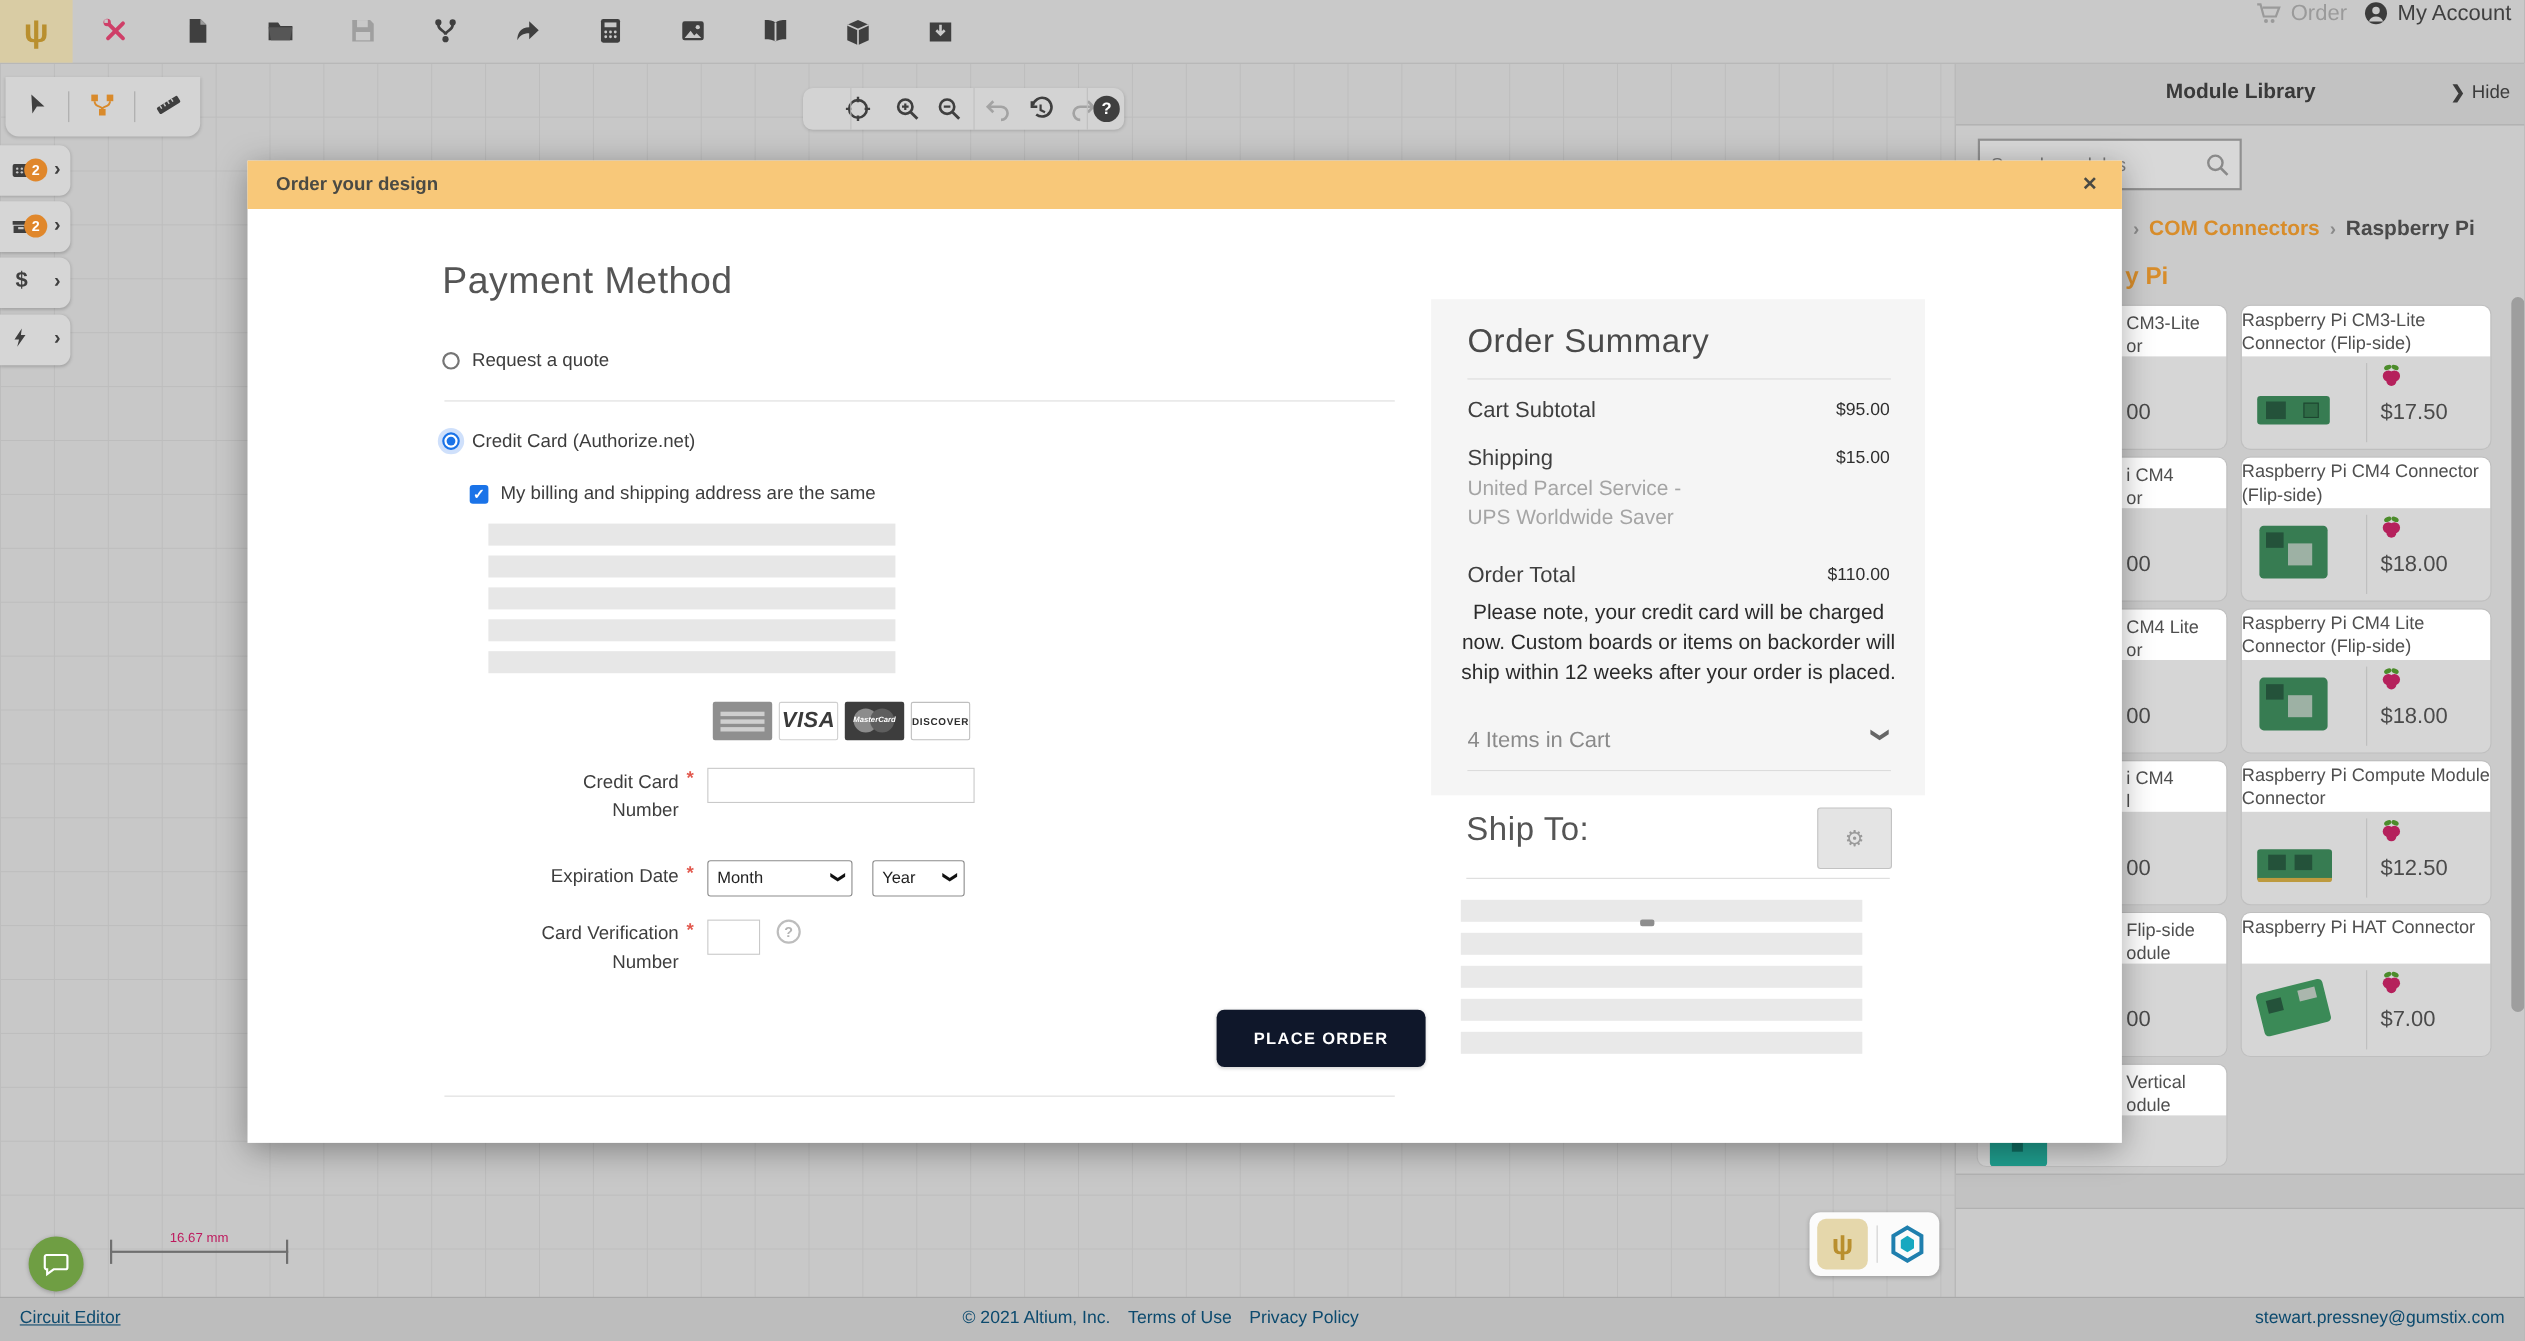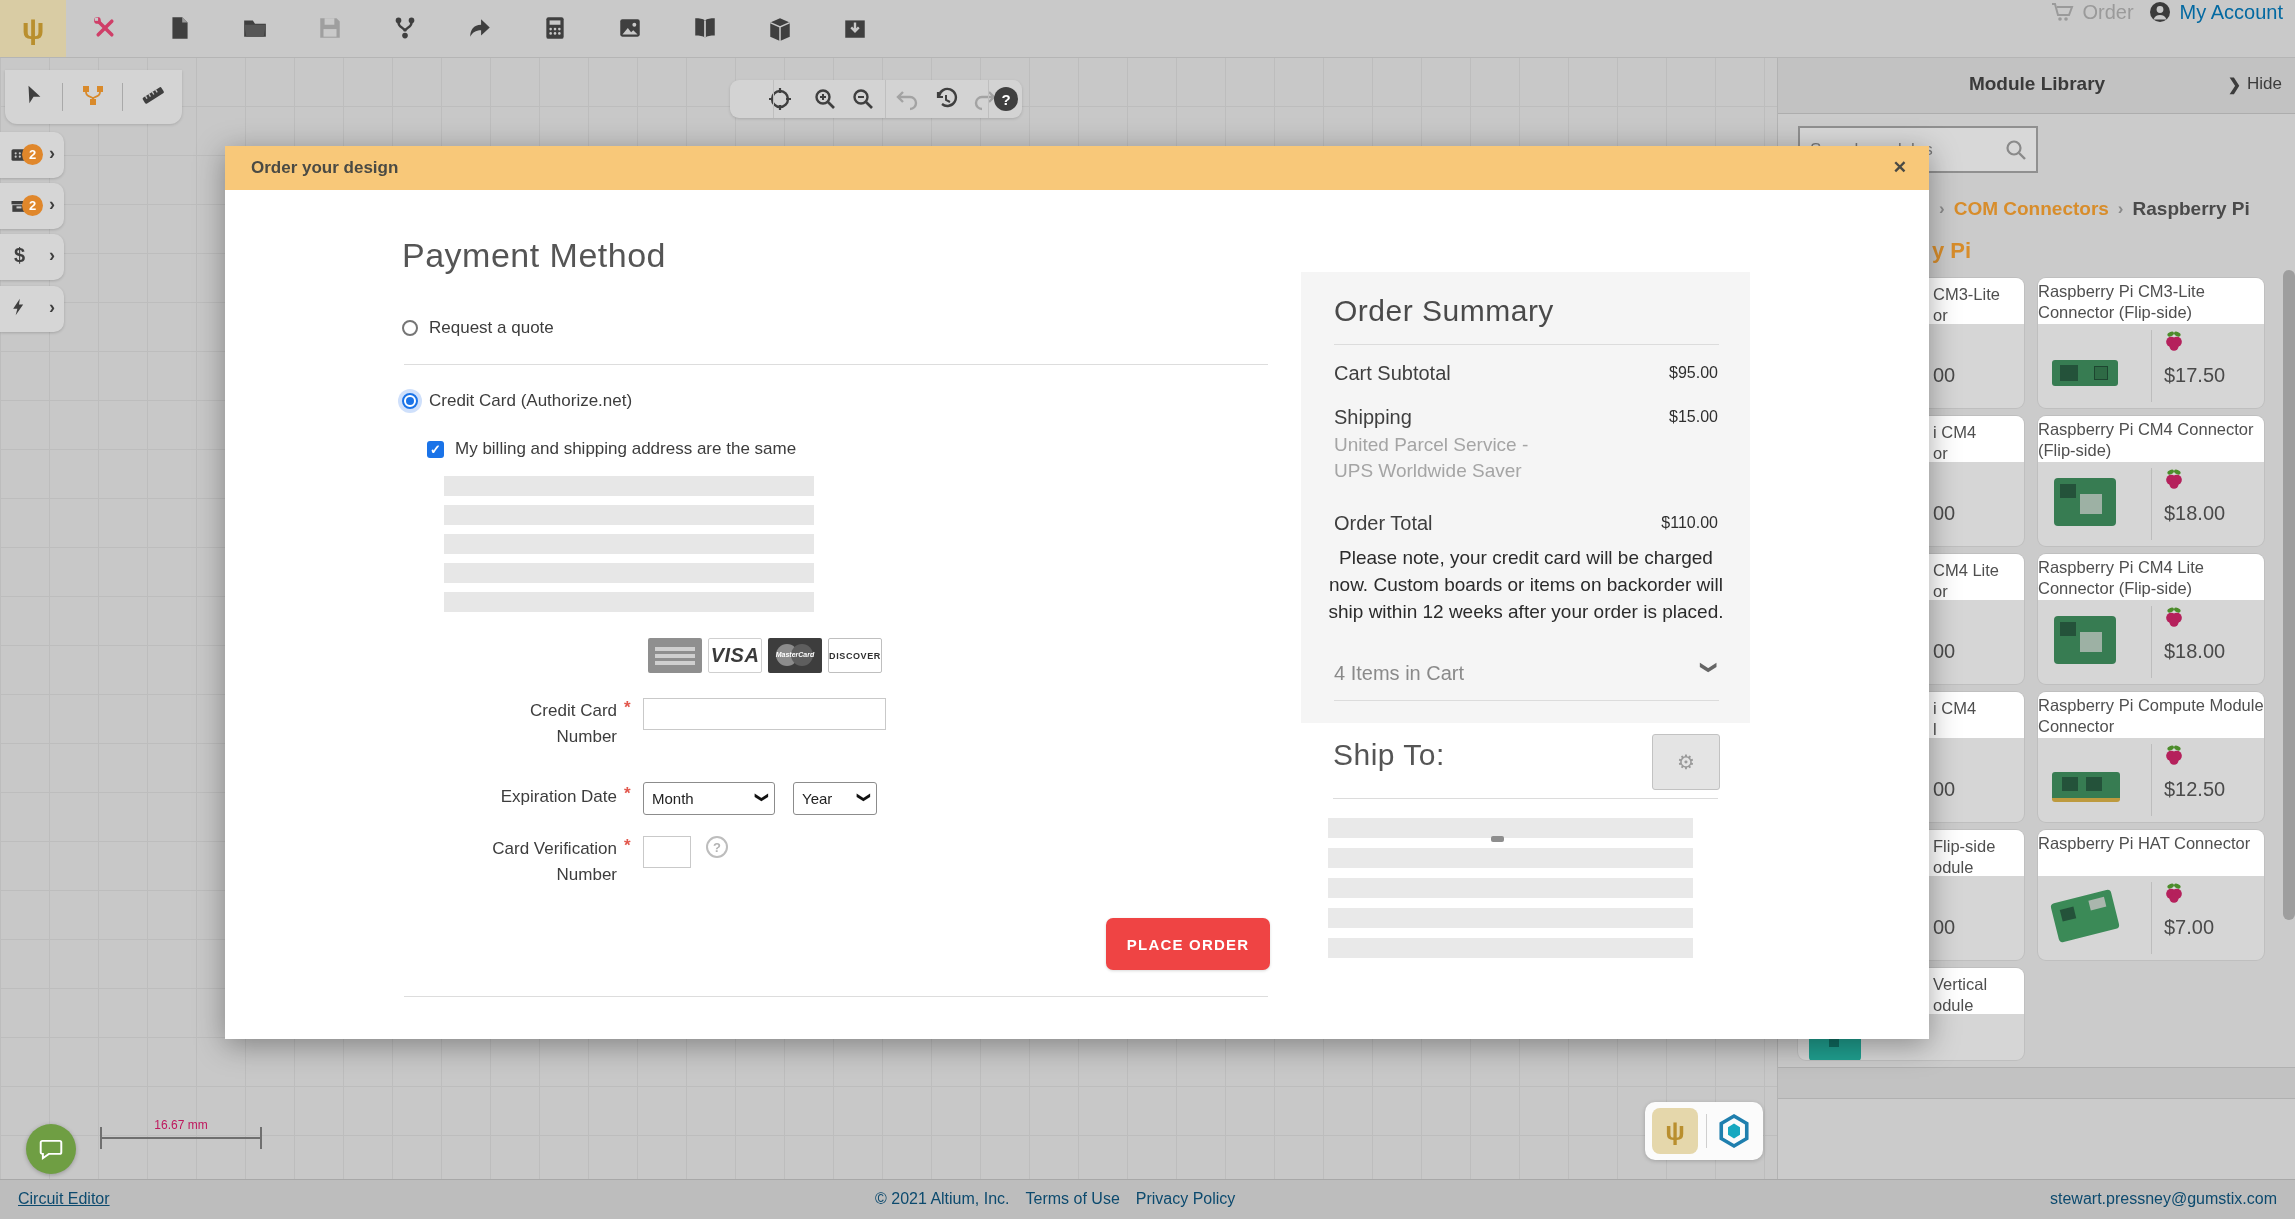--- a/index.html
+++ b/index.html
@@ -14,21 +14,21 @@
   #topbar{position:absolute;left:0;top:0;width:2295px;height:57px;background:#c9c9c9;
           border-bottom:1px solid #b5b5b5;z-index:6;}
   .logo-box{position:absolute;left:0;top:0;width:66px;height:57px;background:#d9cca4;
             display:flex;align-items:center;justify-content:center;
             font-size:30px;font-weight:bold;color:#b98f2e;}
   .tbi{position:absolute;top:15px;width:26px;height:26px;}
   .tbi svg{width:26px;height:26px;display:block;}
   #topbar-right{position:absolute;right:12px;top:0;height:57px;display:flex;align-items:flex-start;gap:14px;}
   .top-link{display:flex;align-items:center;gap:8px;font-size:20px;}
   .top-link.gray{color:#9a9a9a;}
-  .top-link.dark{color:#0369a1;}
+  .top-link.dark{color:#404040;}
   
   #tools2{position:absolute;left:5px;top:70px;width:177px;height:54px;background:#d4d4d4;
           border-radius:0 0 12px 12px;z-index:6;display:flex;align-items:center;
           justify-content:space-evenly;box-shadow:0 1px 3px rgba(0,0,0,.15);}
   .t2sep{width:1px;height:28px;background:#a9a9a9;}
   
   .ltab{position:absolute;left:0;width:64px;height:46px;background:#d6d6d6;border-radius:0 10px 10px 0;
         z-index:6;box-shadow:0 1px 3px rgba(0,0,0,.18);}
   .ltab .ic{position:absolute;left:9px;top:13px;}
   .ltab .badge{position:absolute;left:22px;top:12px;width:21px;height:21px;border-radius:50%;
@@ -119,22 +119,22 @@
   .fin{position:absolute;border:1px solid #c9c9c9;background:#fff;height:32px;box-sizing:border-box;
        font-size:16px;padding:0 8px;font-family:"Liberation Sans",sans-serif;outline:none;}
   .selwrap{position:absolute;height:33px;}
   .selwrap select{width:100%;height:100%;border:1.5px solid #8c8c8c;border-radius:3px;background:#fff;
        -webkit-appearance:none;appearance:none;font-size:15px;color:#222;padding:0 24px 0 8px;
        font-family:"Liberation Sans",sans-serif;outline:none;}
   .selwrap .dcv{position:absolute;right:7px;top:8px;font-size:13px;font-weight:bold;color:#111;
        transform:rotate(90deg);pointer-events:none;}
   .help-q{position:absolute;left:481px;top:690px;width:22px;height:22px;border-radius:50%;border:2px solid #bdbdbd;
        color:#b3b3b3;font-size:13px;font-weight:bold;display:flex;align-items:center;justify-content:center;box-sizing:border-box;}
-  #place-btn{position:absolute;left:881px;top:772px;width:164px;height:52px;border-radius:7px;border:none;
-       background:#ef4444;color:#fff;font-size:15px;font-weight:800;letter-spacing:1.2px;cursor:pointer;
+  #place-btn{position:absolute;left:881px;top:772px;width:190px;height:52px;border-radius:7px;border:none;
+       background:#0f172a;color:#fff;font-size:15px;font-weight:800;letter-spacing:1.2px;cursor:pointer;
        font-family:"Liberation Sans",sans-serif;box-shadow:0 1px 3px rgba(0,0,0,.15);}
   
   #summary{position:absolute;left:1076px;top:126px;width:449px;height:451px;background:#f5f5f5;}
   #summary .sm-h{position:absolute;left:33px;top:22px;font-size:30px;font-weight:300;color:#4a4a4a;letter-spacing:.5px;}
   #summary .sm-div{position:absolute;left:33px;width:385px;height:1px;background:#dcdcdc;}
   .srow-l{position:absolute;left:33px;font-size:20px;color:#3f3f3f;}
   .srow-v{position:absolute;right:32px;font-size:16px;color:#2f2f2f;}
   .carrier{position:absolute;left:33px;font-size:19px;color:#a5a5a5;}
   #notice{position:absolute;left:18px;top:272px;width:414px;text-align:center;font-size:19px;font-weight:normal;
           line-height:27px;color:#2b2b2b;}

